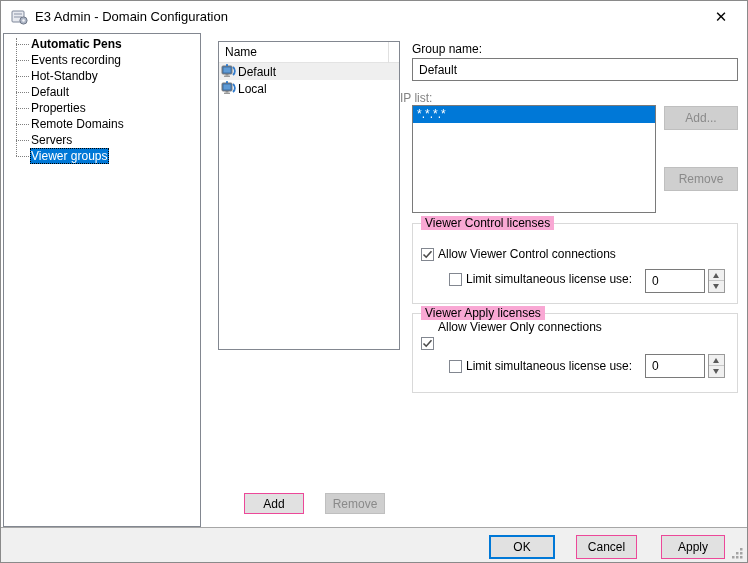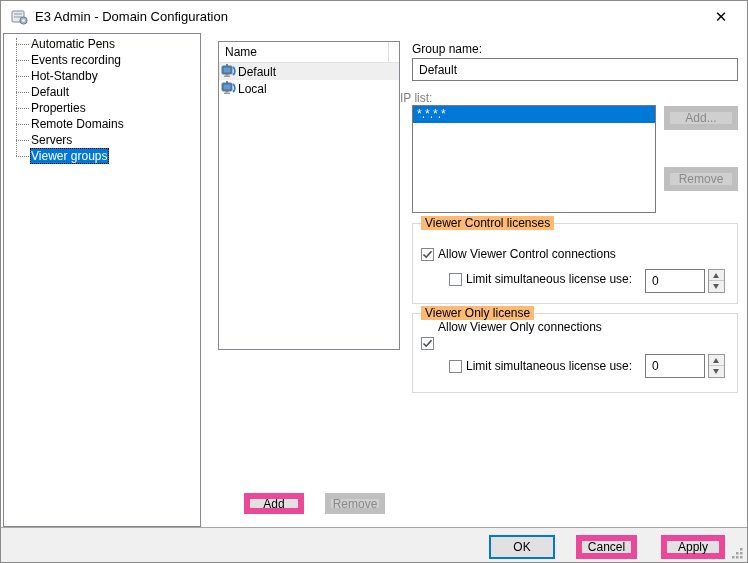--- a/index.html
+++ b/index.html
@@ -25,34 +25,34 @@
   .glist { position:absolute; left:217px; top:40px; width:182px; height:309px; border:1px solid #828790; background:#fff; }
   .glist-header { position:absolute; left:0; top:0; width:100%; height:21px; background:#fff; border-bottom:1px solid #e3e3e3; }
   .glist-header-text { position:absolute; left:6px; top:3px; }
   .glist-col-divider { position:absolute; left:169px; top:0; height:21px; width:0; border-left:1px solid #e0e0e0; }
   .glist-row { position:absolute; left:0; width:100%; height:17px; }
   .glist-row.selected { background:#efefef; }
   .glist-icon { position:absolute; left:2px; top:1px; width:15px; height:15px; }
   .glist-text { position:absolute; left:19px; top:2px; white-space:nowrap; }
 
   
-  .btn { position:absolute; background:#e1e1e1; border:6px solid #ec4899; text-align:center; color:#000; font-size:12px; }
+  .btn { position:absolute; background:#e1e1e1; border:1px solid #ec4899; text-align:center; color:#000; font-size:12px; }
   .btn.disabled { background:#cfcfcf; border-color:#bfbfbf; color:#8a8a8a; }
   .btn.focused { border:2px solid #0078d7; }
   .btn span { position:relative; top:50%; transform:translateY(-52%); display:block; }
 
   
   .lbl { position:absolute; white-space:nowrap;text-align:center; }
   .lbl.gray { color:#838383; }
   .textbox { position:absolute; border:1px solid #7a7a7a; background:#fff; font-family:"Liberation Sans", sans-serif; font-size:12px; padding:0 6px; color:#000; }
   .listbox { position:absolute; border:1px solid #7a7a7a; background:#fff; }
   .listbox .sel-row { position:absolute; left:0; top:0; width:100%; height:17px; background:#0078d7; color:#fff; line-height:17px; padding-left:4px; }
 
   .groupbox { position:absolute; border:1px solid #d9d9d9; background:#fff; }
-  .groupbox-title { position:absolute; left:8px; top:-8px; background:#fdba74; padding:0 4px; white-space:nowrap; }
+  .groupbox-title { position:absolute; left:8px; top:-8px; background:#f9a8d4; padding:0 4px; white-space:nowrap; }
 
   .checkbox { position:absolute; width:13px; height:13px; border:1px solid #828790; background:#fff; }
   .checkbox svg { position:absolute; left:0; top:0; }
   .chk-label { position:absolute; white-space:nowrap; }
 
   .spin-edit { position:absolute; border:1px solid #7a7a7a; background:#fff; padding-left:6px; line-height:22px; color:#000; }
   .spin-btns { position:absolute; width:17px; height:24px; border:1px solid #9a9a9a; background:#f0f0f0; }
   .spin-up, .spin-down { position:absolute; left:0; width:100%; height:11px; }
   .spin-up { top:0; border-bottom:1px solid #c6c6c6; }
   .spin-down { bottom:0; }
@@ -77,21 +77,21 @@
       <circle cx="12.5" cy="12.5" r="3.6" fill="#aeb6c6" stroke="#6e7787" stroke-width="1"></circle>
       <circle cx="12.5" cy="12.5" r="1.3" fill="#f2f4f8"></circle>
     </svg>
     <span class="title-text">E3 Admin - Domain Configuration</span>
     <div class="close-btn">✕</div>
   </div>
 
   <div class="tree">
     <div class="tree-vline"></div>
 
-    <div class="tree-item" style="top:2px;">
+    <div class="tree-item" style="top:2px;font-weight:bold;">
       <div class="tree-hline"></div>
       <span class="tree-label">Automatic Pens</span>
     </div>
     <div class="tree-item" style="top:18px;">
       <div class="tree-hline"></div>
       <span class="tree-label">Events recording</span>
     </div>
     <div class="tree-item" style="top:34px;">
       <div class="tree-hline"></div>
       <span class="tree-label">Hot-Standby</span>
@@ -184,21 +184,21 @@
       <div class="spin-up">
           <div class="tri-up"></div>
         </div>
       <div class="spin-down">
           <div class="tri-down"></div>
         </div>
     </div>
   </div>
 
   <div class="groupbox" style="left:411px; top:312px; width:326px; height:80px;">
-    <span class="groupbox-title">Viewer Only license</span>
+    <span class="groupbox-title">Viewer Apply licenses</span>
     <div class="checkbox" style="left:8px; top:23px;">
       <svg width="11" height="11" viewBox="0 0 11 11">
           <polyline points="1.5,5.5 4.2,8.2 9.5,2.2" stroke="#4b4b4b" stroke-width="1.6" fill="none"></polyline>
         </svg>
     </div>
     <span class="chk-label" style="left:25px; top:6px;">Allow Viewer Only connections</span>
     <div class="checkbox" style="left:36px; top:46px;"></div>
     <span class="chk-label" style="left:53px; top:45px;">Limit simultaneous license use:</span>
     <div class="spin-edit" style="left:232px; top:40px; width:60px; height:24px;">0</div>
     <div class="spin-btns" style="left:295px; top:40px;">

